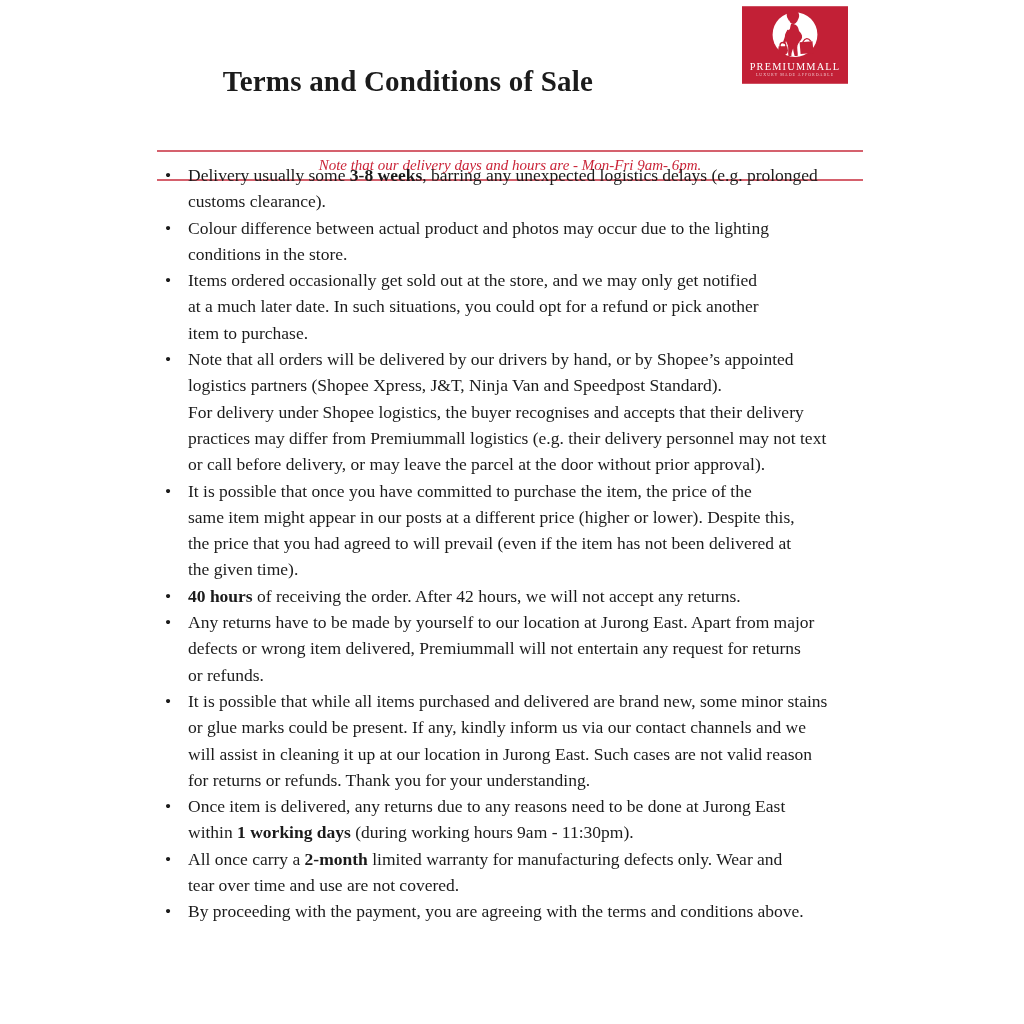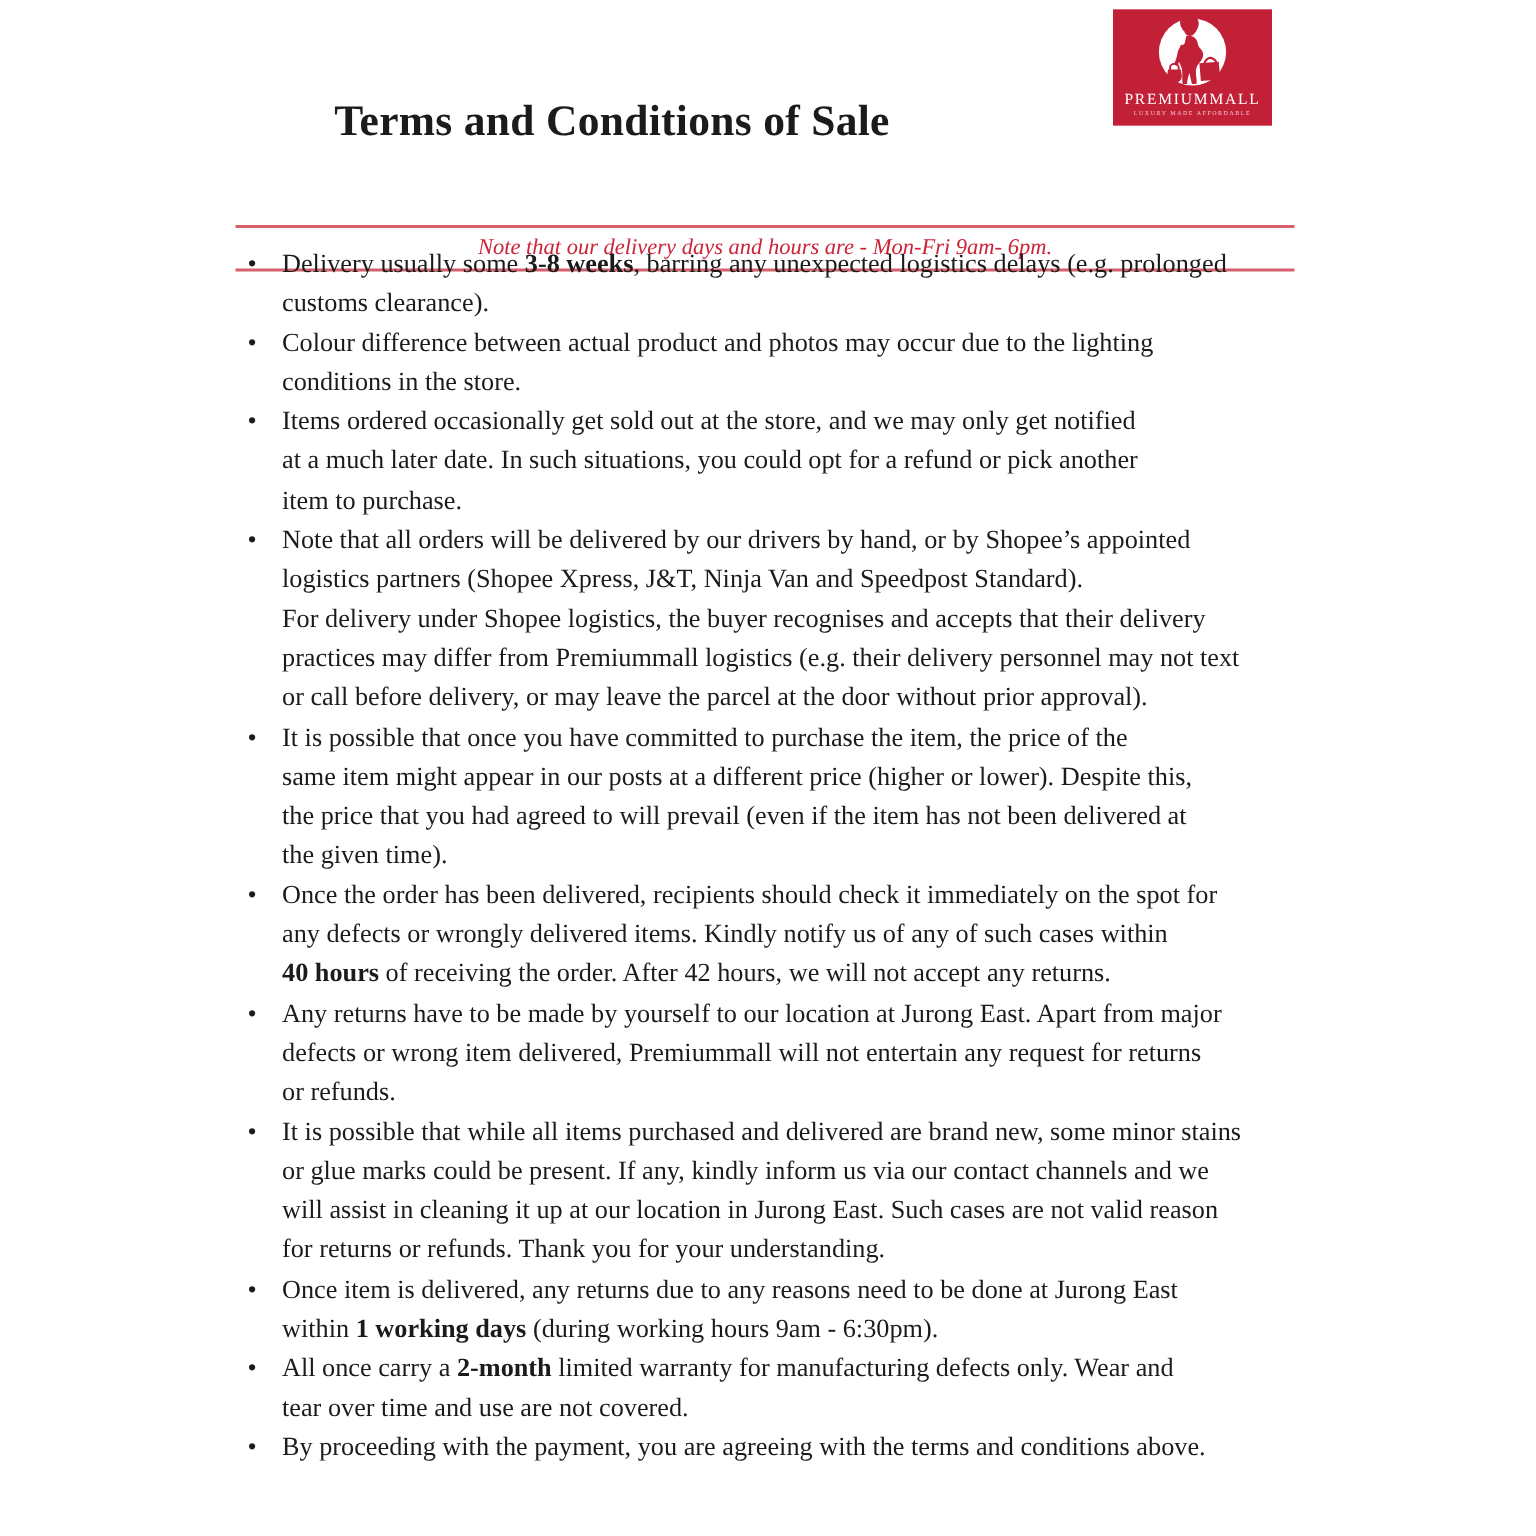--- a/index.html
+++ b/index.html
@@ -131,41 +131,39 @@
       </li>
       <li>
         <span class="marker">•</span>
         <span class="term-text"><span>It is possible that once you have committed to purchase the item, the price of the
 same item might appear in our posts at a different price (higher or lower). Despite this,
 the price that you had agreed to will prevail (even if the item has not been delivered at
 the given time).</span></span>
       </li>
       <li>
         <span class="marker">•</span>
-        <span class="term-text"><span>Once the order has been delivered, recipients should check it immediately on the spot for
-any defects or wrongly delivered items. Kindly notify us of any of such cases within
-</span><strong>40 hours</strong><span> of receiving the order. After 42 hours, we will not accept any returns.</span></span>
+        <span class="term-text"><strong>40 hours</strong><span> of receiving the order. After 42 hours, we will not accept any returns.</span></span>
       </li>
       <li>
         <span class="marker">•</span>
         <span class="term-text"><span>Any returns have to be made by yourself to our location at Jurong East. Apart from major
 defects or wrong item delivered, Premiummall will not entertain any request for returns
 or refunds.</span></span>
       </li>
       <li>
         <span class="marker">•</span>
         <span class="term-text"><span>It is possible that while all items purchased and delivered are brand new, some minor stains
 or glue marks could be present. If any, kindly inform us via our contact channels and we
 will assist in cleaning it up at our location in Jurong East. Such cases are not valid reason
 for returns or refunds. Thank you for your understanding.</span></span>
       </li>
       <li>
         <span class="marker">•</span>
         <span class="term-text"><span>Once item is delivered, any returns due to any reasons need to be done at Jurong East
-within </span><strong>1 working days</strong><span> (during working hours 9am - 6:30pm).</span></span>
+within </span><strong>1 working days</strong><span> (during working hours 9am - 11:30pm).</span></span>
       </li>
       <li>
         <span class="marker">•</span>
         <span class="term-text"><span>All once carry a </span><strong>2-month</strong><span> limited warranty for manufacturing defects only. Wear and
 tear over time and use are not covered.</span></span>
       </li>
       <li>
         <span class="marker">•</span>
         <span class="term-text"><span>By proceeding with the payment, you are agreeing with the terms and conditions above.</span></span>
       </li>

